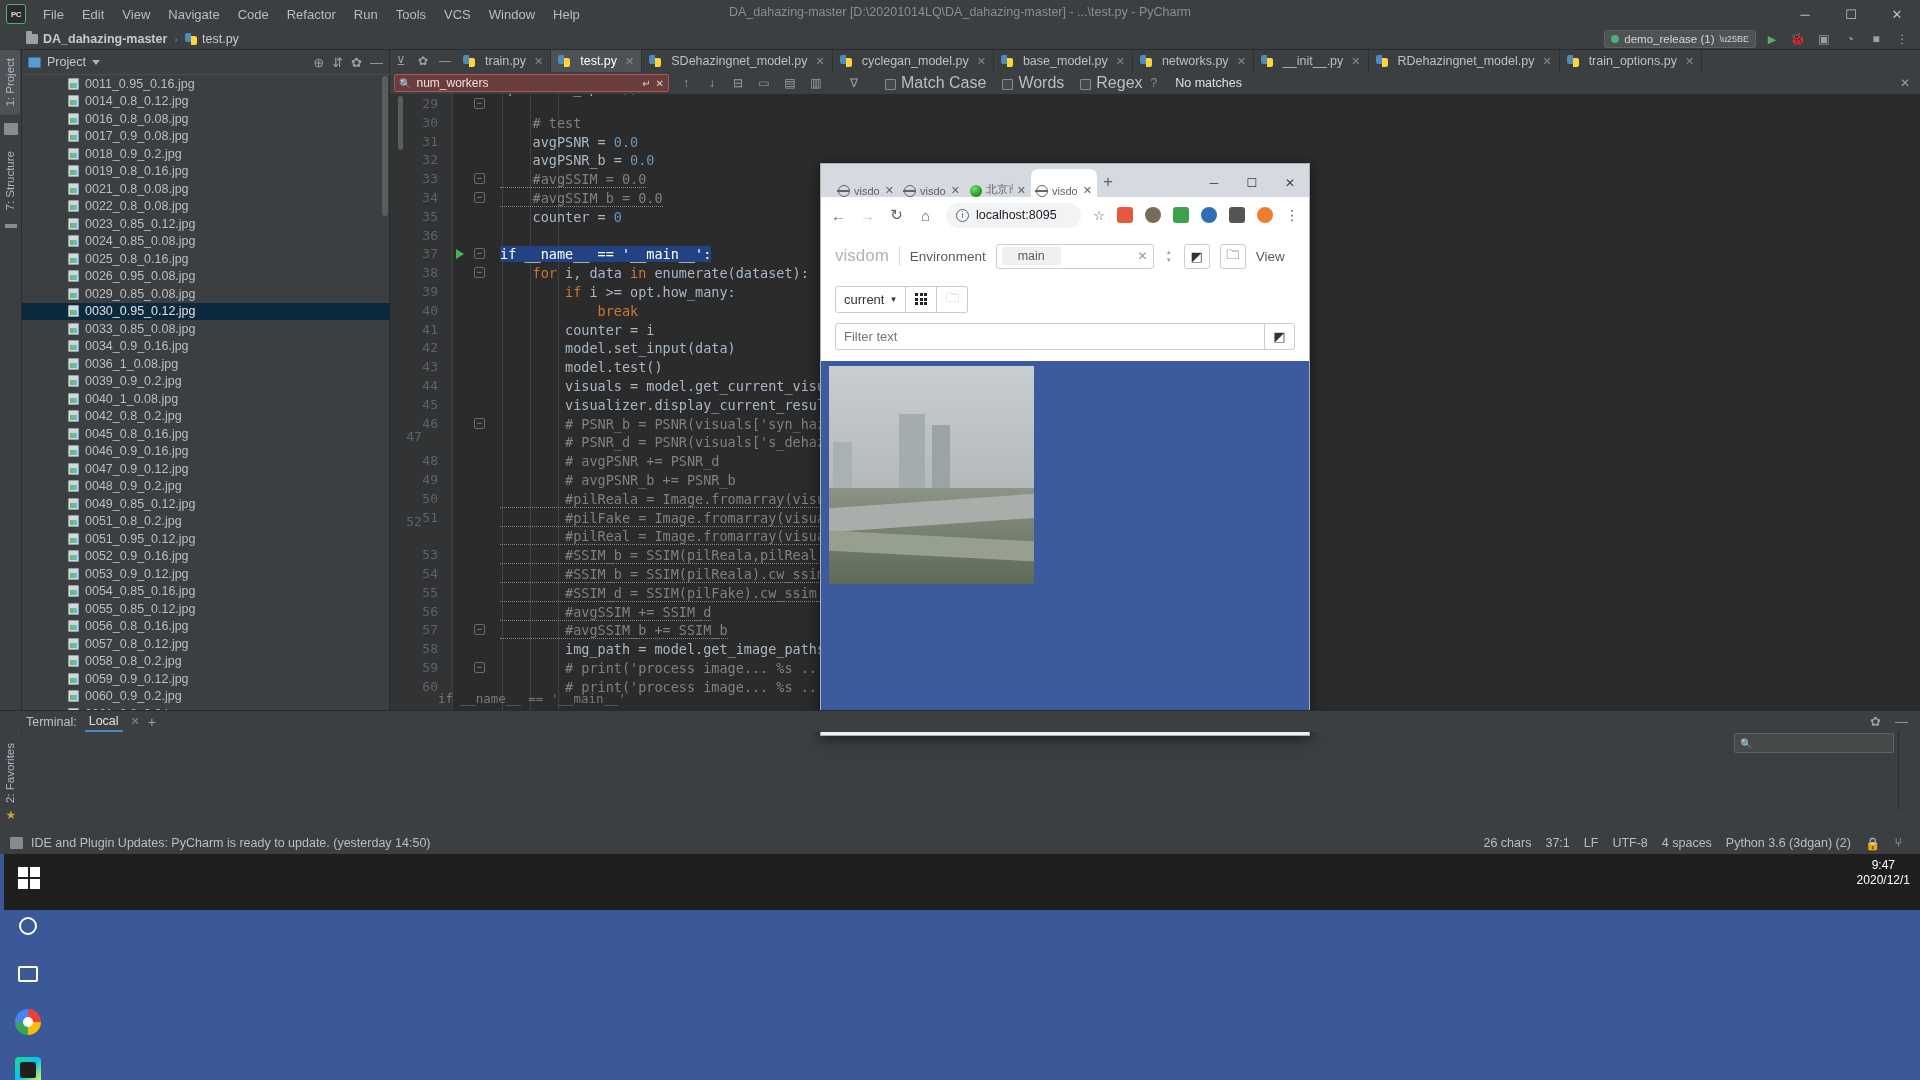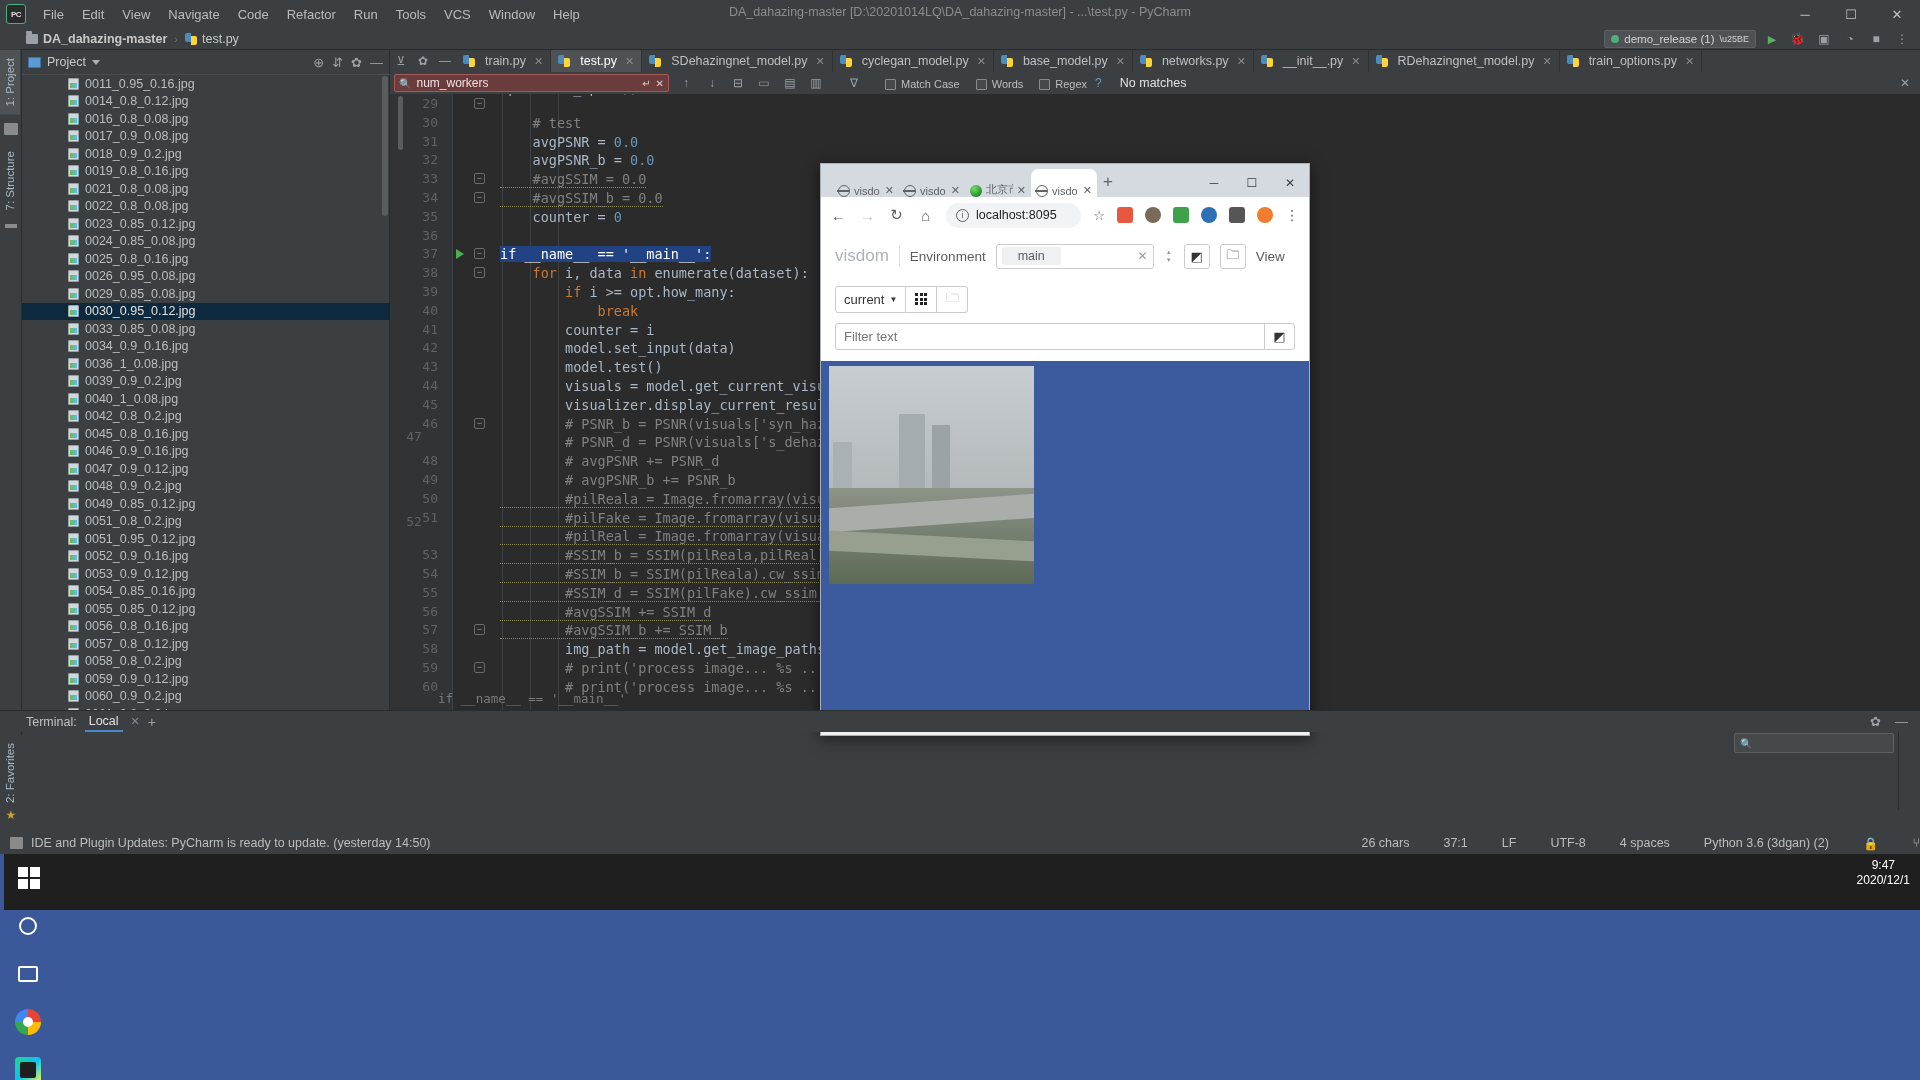--- a/index.html
+++ b/index.html
@@ -90,21 +90,21 @@
 
   
   .srchrow { position:absolute; left:390px; top:72px; width:1530px; height:22px; background:#3c3f41;
     display:flex; align-items:center; gap:8px; padding-left:4px; }
   .srchbox { width:275px; height:18px; background:#6b3c3c; border:1px solid #a85858; border-radius:2px;
     display:flex; align-items:center; padding:0 4px; gap:5px; color:#e4c9c9; font-size:12px; }
   .srchbox .mag { font-size:10px; color:#d0b0b0;}
   .srchbox .val { flex:1; color:#f0dede; }
   .srch-ic { color:#9aa0a6; font-size:12px; width:18px; text-align:center; }
   .chk { width:11px;height:11px;border:1px solid #8a8a8a; background:#45494a; border-radius:1px; display:inline-block; vertical-align:-2px; margin-right:5px;}
-  .lbl { font-size:11px; color:#bdbdbd; }
+  .lbl { font-size:16px; color:#bdbdbd; }
   .nomatch { color:#e0e0e0; font-size:12.5px; }
   .qmark { color:#6897bb; font-size:12px; }
 
   
   .editor { position:absolute; left:390px; top:94px; width:1530px; height:616px; background:#2b2b2b;
     overflow:hidden; }
   .gutter { position:absolute; left:0; top:0; width:62px; height:616px; background:#313335; }
   .code-scroll-top { position:absolute; left:398px; top:96px; width:5px; height:54px; background:#5a5d5e; border-radius:3px; z-index:4;}
   .lno { position:absolute; width:48px; text-align:right; color:#606366; font-size:13px;
     font-family:"DejaVu Sans Mono", monospace; }
@@ -217,21 +217,21 @@
   .bs-sq { width:11px;height:11px; background:#8a8a8a; border-radius:1px;}
   .bs-sq.todo { background:#6a8759; }
   .bs-sq.term { background:#4a88c7; }
   .bs-sq.py { background:#4b8bbe; }
   .botstripe-right { margin-left:auto; padding-right:12px; display:flex; align-items:center; gap:7px; font-size:12.5px; color:#bdbdbd;}
 
   
   .status { position:absolute; left:0; top:832px; width:1920px; height:22px; background:#3c3f41;
     display:flex; align-items:center; padding-left:10px; font-size:12.5px; color:#bdbdbd; gap:0;}
   .st-left { display:flex; align-items:center; gap:8px;}
-  .st-right { margin-left:auto; display:flex; align-items:center; gap:34px; padding-right:0;}
+  .st-right { margin-left:auto; display:flex; align-items:center; gap:14px; padding-right:18px;}
   .st-ic { width:13px;height:12px;background:#8a8a8a;border-radius:1px;}
 
   
   .taskbar { position:absolute; left:0; top:854px; width:1920px; height:226px; background:#3b5998; }
   .tb-inner { position:absolute; left:4px; top:0; width:1920px; height:56px; background:#1f1f1f;text-decoration:underline; }
   .tb-start { width:50px; height:48px; display:flex; align-items:center; justify-content:center;}
   .tb-win { width:22px;height:22px; display:grid; grid-template-columns:1fr 1fr; grid-template-rows:1fr 1fr; gap:2.5px;}
   .tb-win i { background:#ffffff; display:block;}
   .tb-ic2 { width:48px;height:48px; display:flex;align-items:center;justify-content:center; }
   .ic-circle { width:26px;height:26px;border-radius:50%;

